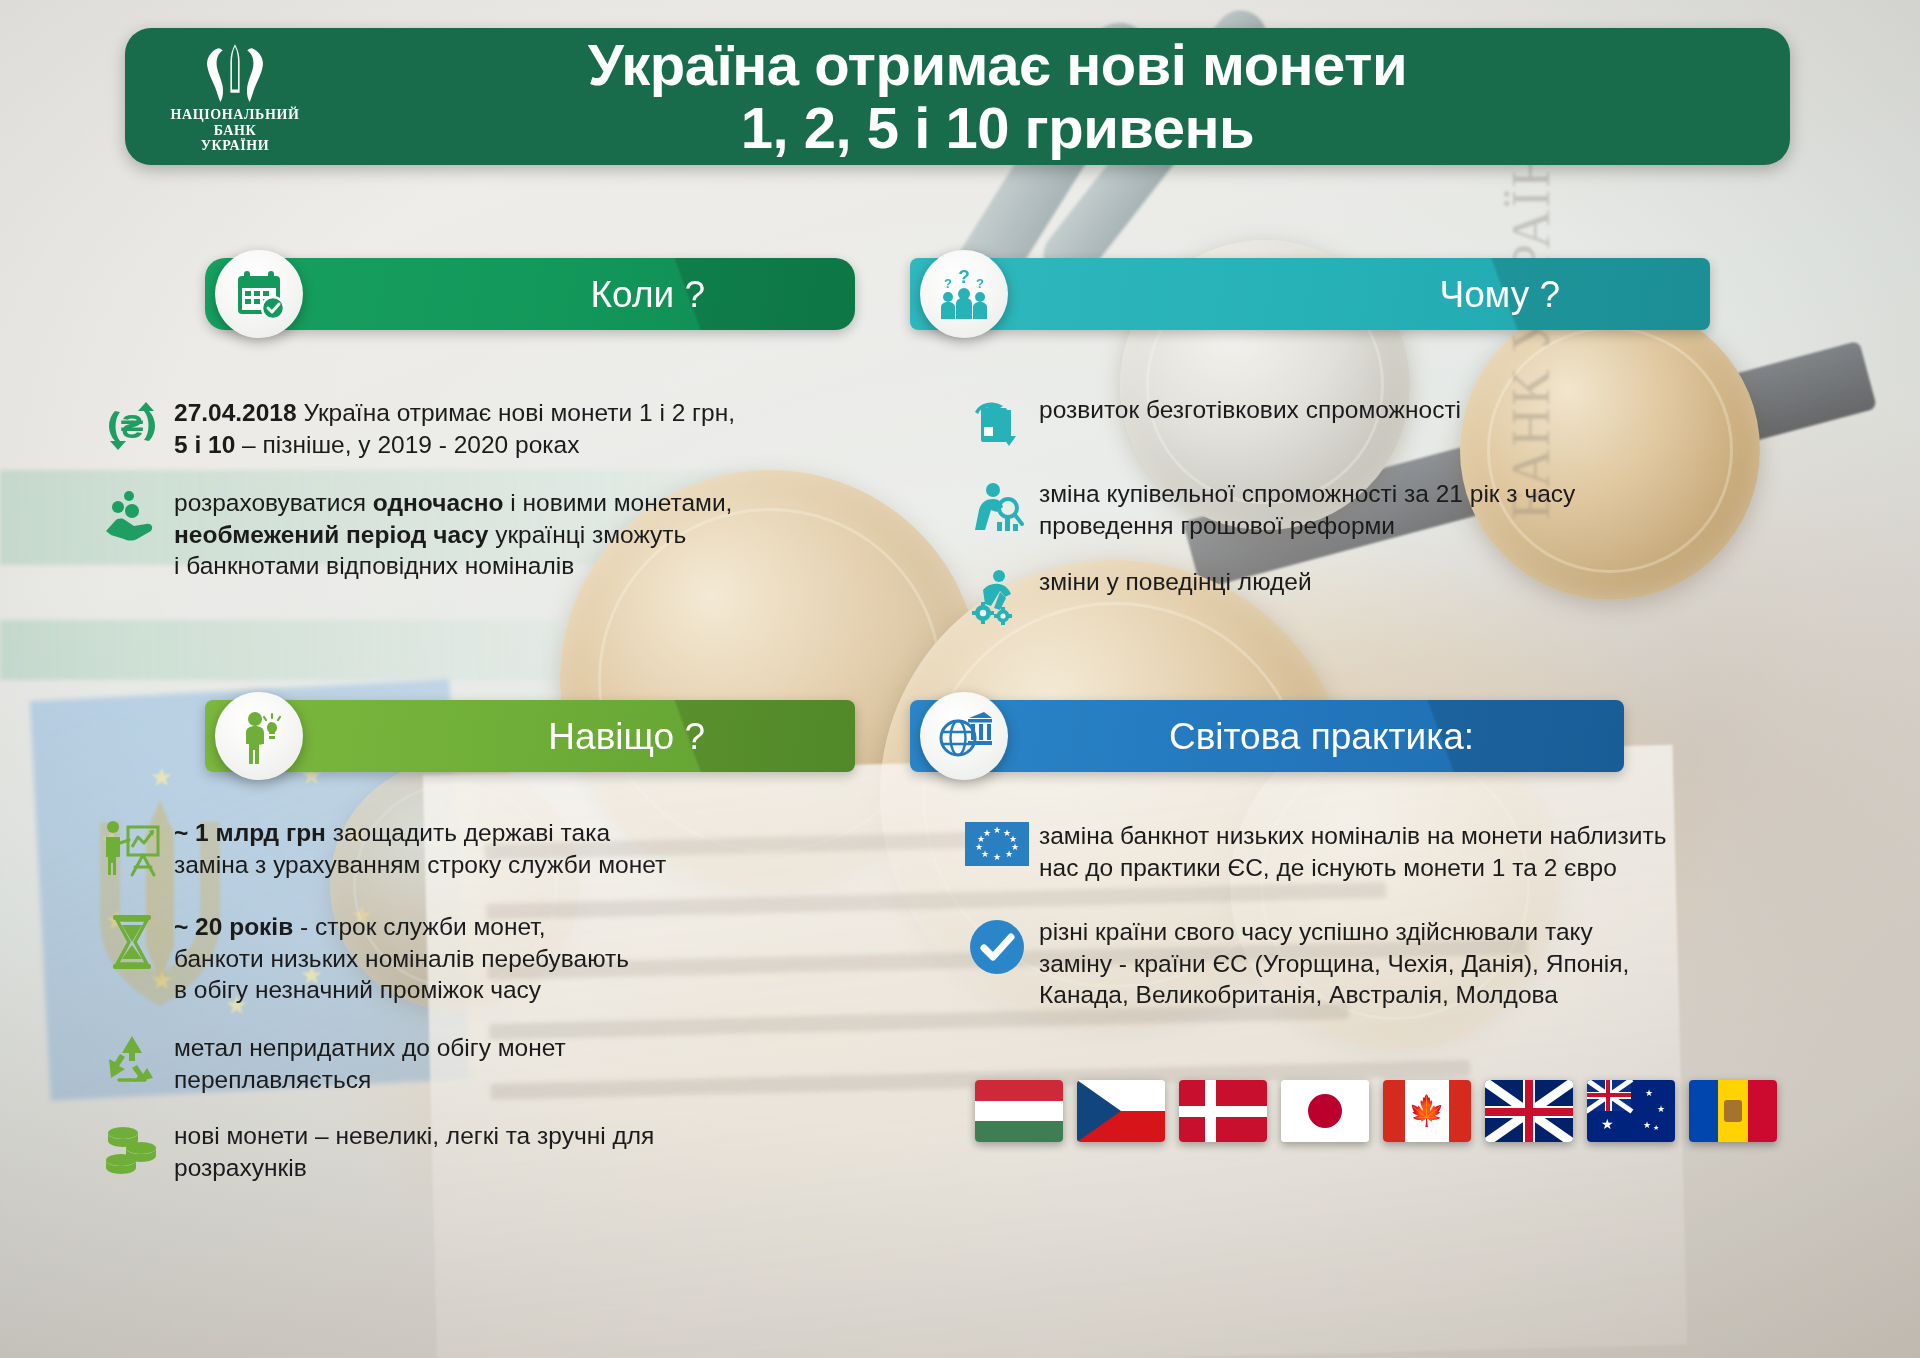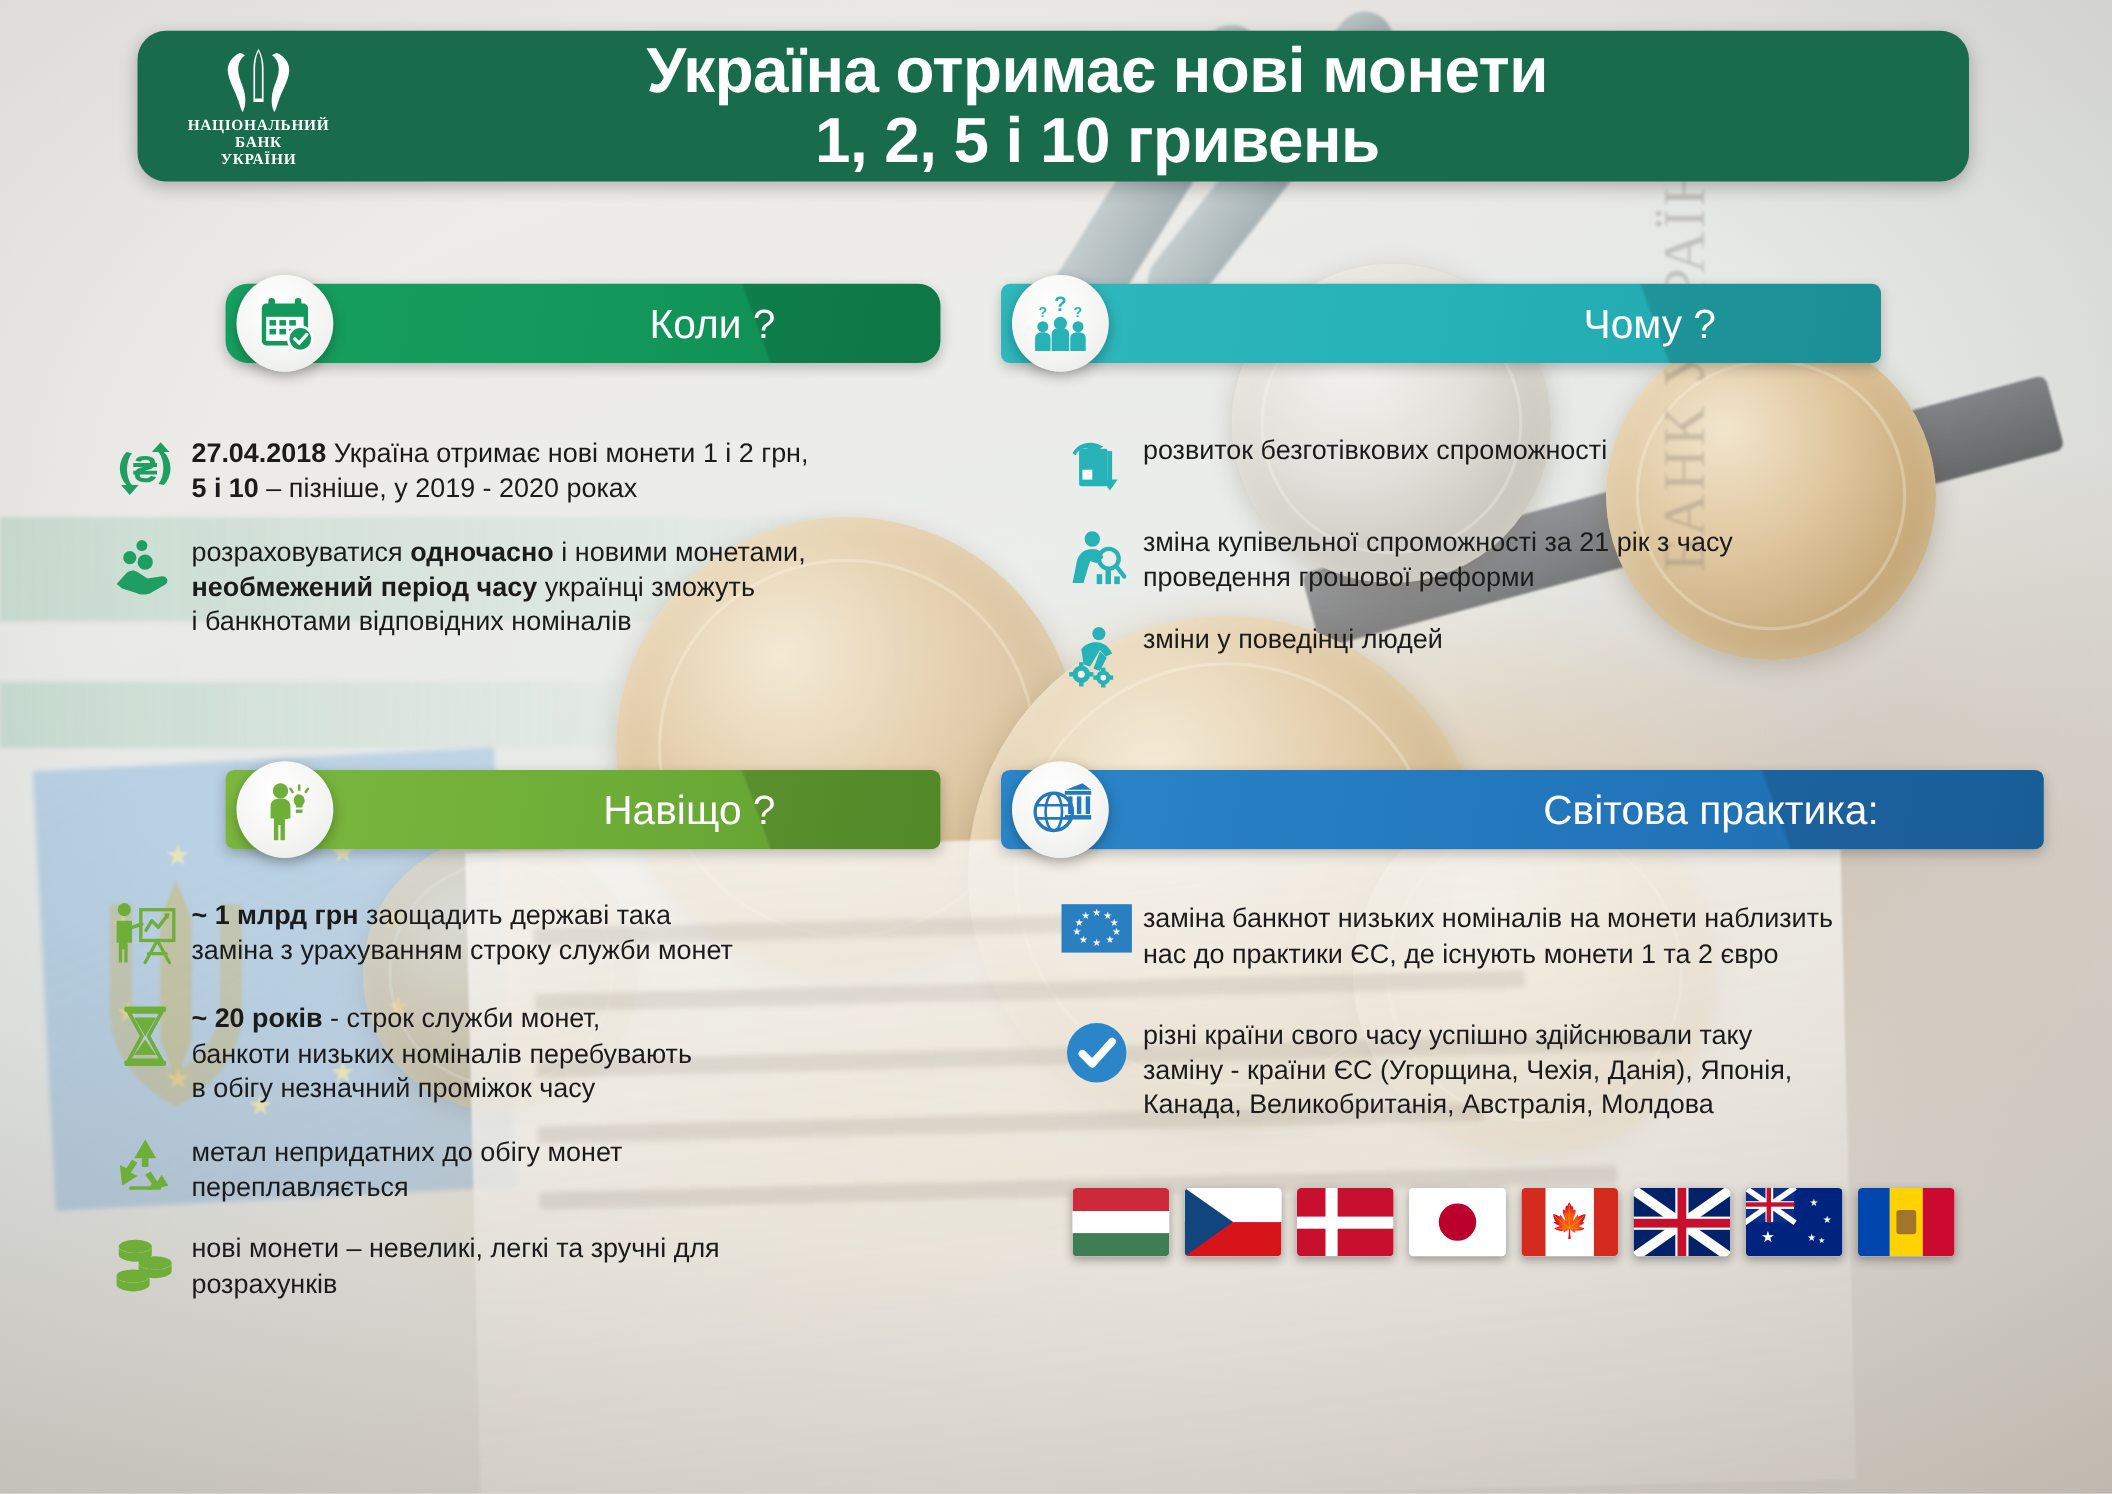--- a/index.html
+++ b/index.html
@@ -458,21 +458,21 @@
           <path d="M5 40 L5 48 C5 51 12 54 20 54 C28 54 35 51 35 48 L35 40 C35 44 28 46 20 46 C12 46 5 44 5 40 Z" fill="#6fae38"></path>
         </svg>
       </div>
       <div class="bullet-txt">
         <div><span>нові монети – невеликі, легкі та зручні для</span></div>
         <div><span>розрахунків</span></div>
       </div>
     </div>
   </div>
 
-  <div class="section" style="left:910px;top:700px;width:948px;">
+  <div class="section" style="left:910px;top:700px;width:714px;">
     <div class="sec-bar bar-world">
       <span class="sec-title">Світова практика:</span>
     </div>
     <div class="sec-icon">
       <svg width="56" height="56" viewBox="0 0 56 56">
         <circle cx="22" cy="30" r="17" fill="none" stroke="#2478bd" stroke-width="3"></circle>
         <ellipse cx="22" cy="30" rx="7.5" ry="17" fill="none" stroke="#2478bd" stroke-width="2.4"></ellipse>
         <path d="M6 24 L38 24 M6 36 L38 36" stroke="#2478bd" stroke-width="2.4"></path>
         <path d="M33 10 L48 4 L56 10 L33 10 Z" fill="#2478bd"></path>
         <rect x="32" y="11" width="26" height="3.5" fill="#2478bd"></rect>
@@ -502,21 +502,21 @@
             <text x="24" y="15.5">★</text>
           </g>
         </svg>
       </div>
       <div class="bullet-txt">
         <div><span>заміна банкнот низьких номіналів на монети наблизить</span></div>
         <div><span>нас до практики ЄС, де існують монети 1 та 2 євро</span></div>
       </div>
     </div>
 
-    <div class="bullet" style="margin-top:40px;">
+    <div class="bullet" style="margin-top:30px;">
       <div class="bullet-ico">
         <svg width="62" height="62" viewBox="0 0 62 62">
           <circle cx="31" cy="31" r="27" fill="#2a86c8"></circle>
           <path d="M18 32 L27 41 L45 21" stroke="#ffffff" stroke-width="7" fill="none" stroke-linecap="round" stroke-linejoin="round"></path>
         </svg>
       </div>
       <div class="bullet-txt">
         <div><span>різні країни свого часу успішно здійснювали таку</span></div>
         <div><span>заміну - країни ЄС (Угорщина, Чехія, Данія), Японія,</span></div>
         <div><span>Канада, Великобританія, Австралія, Молдова</span></div>

